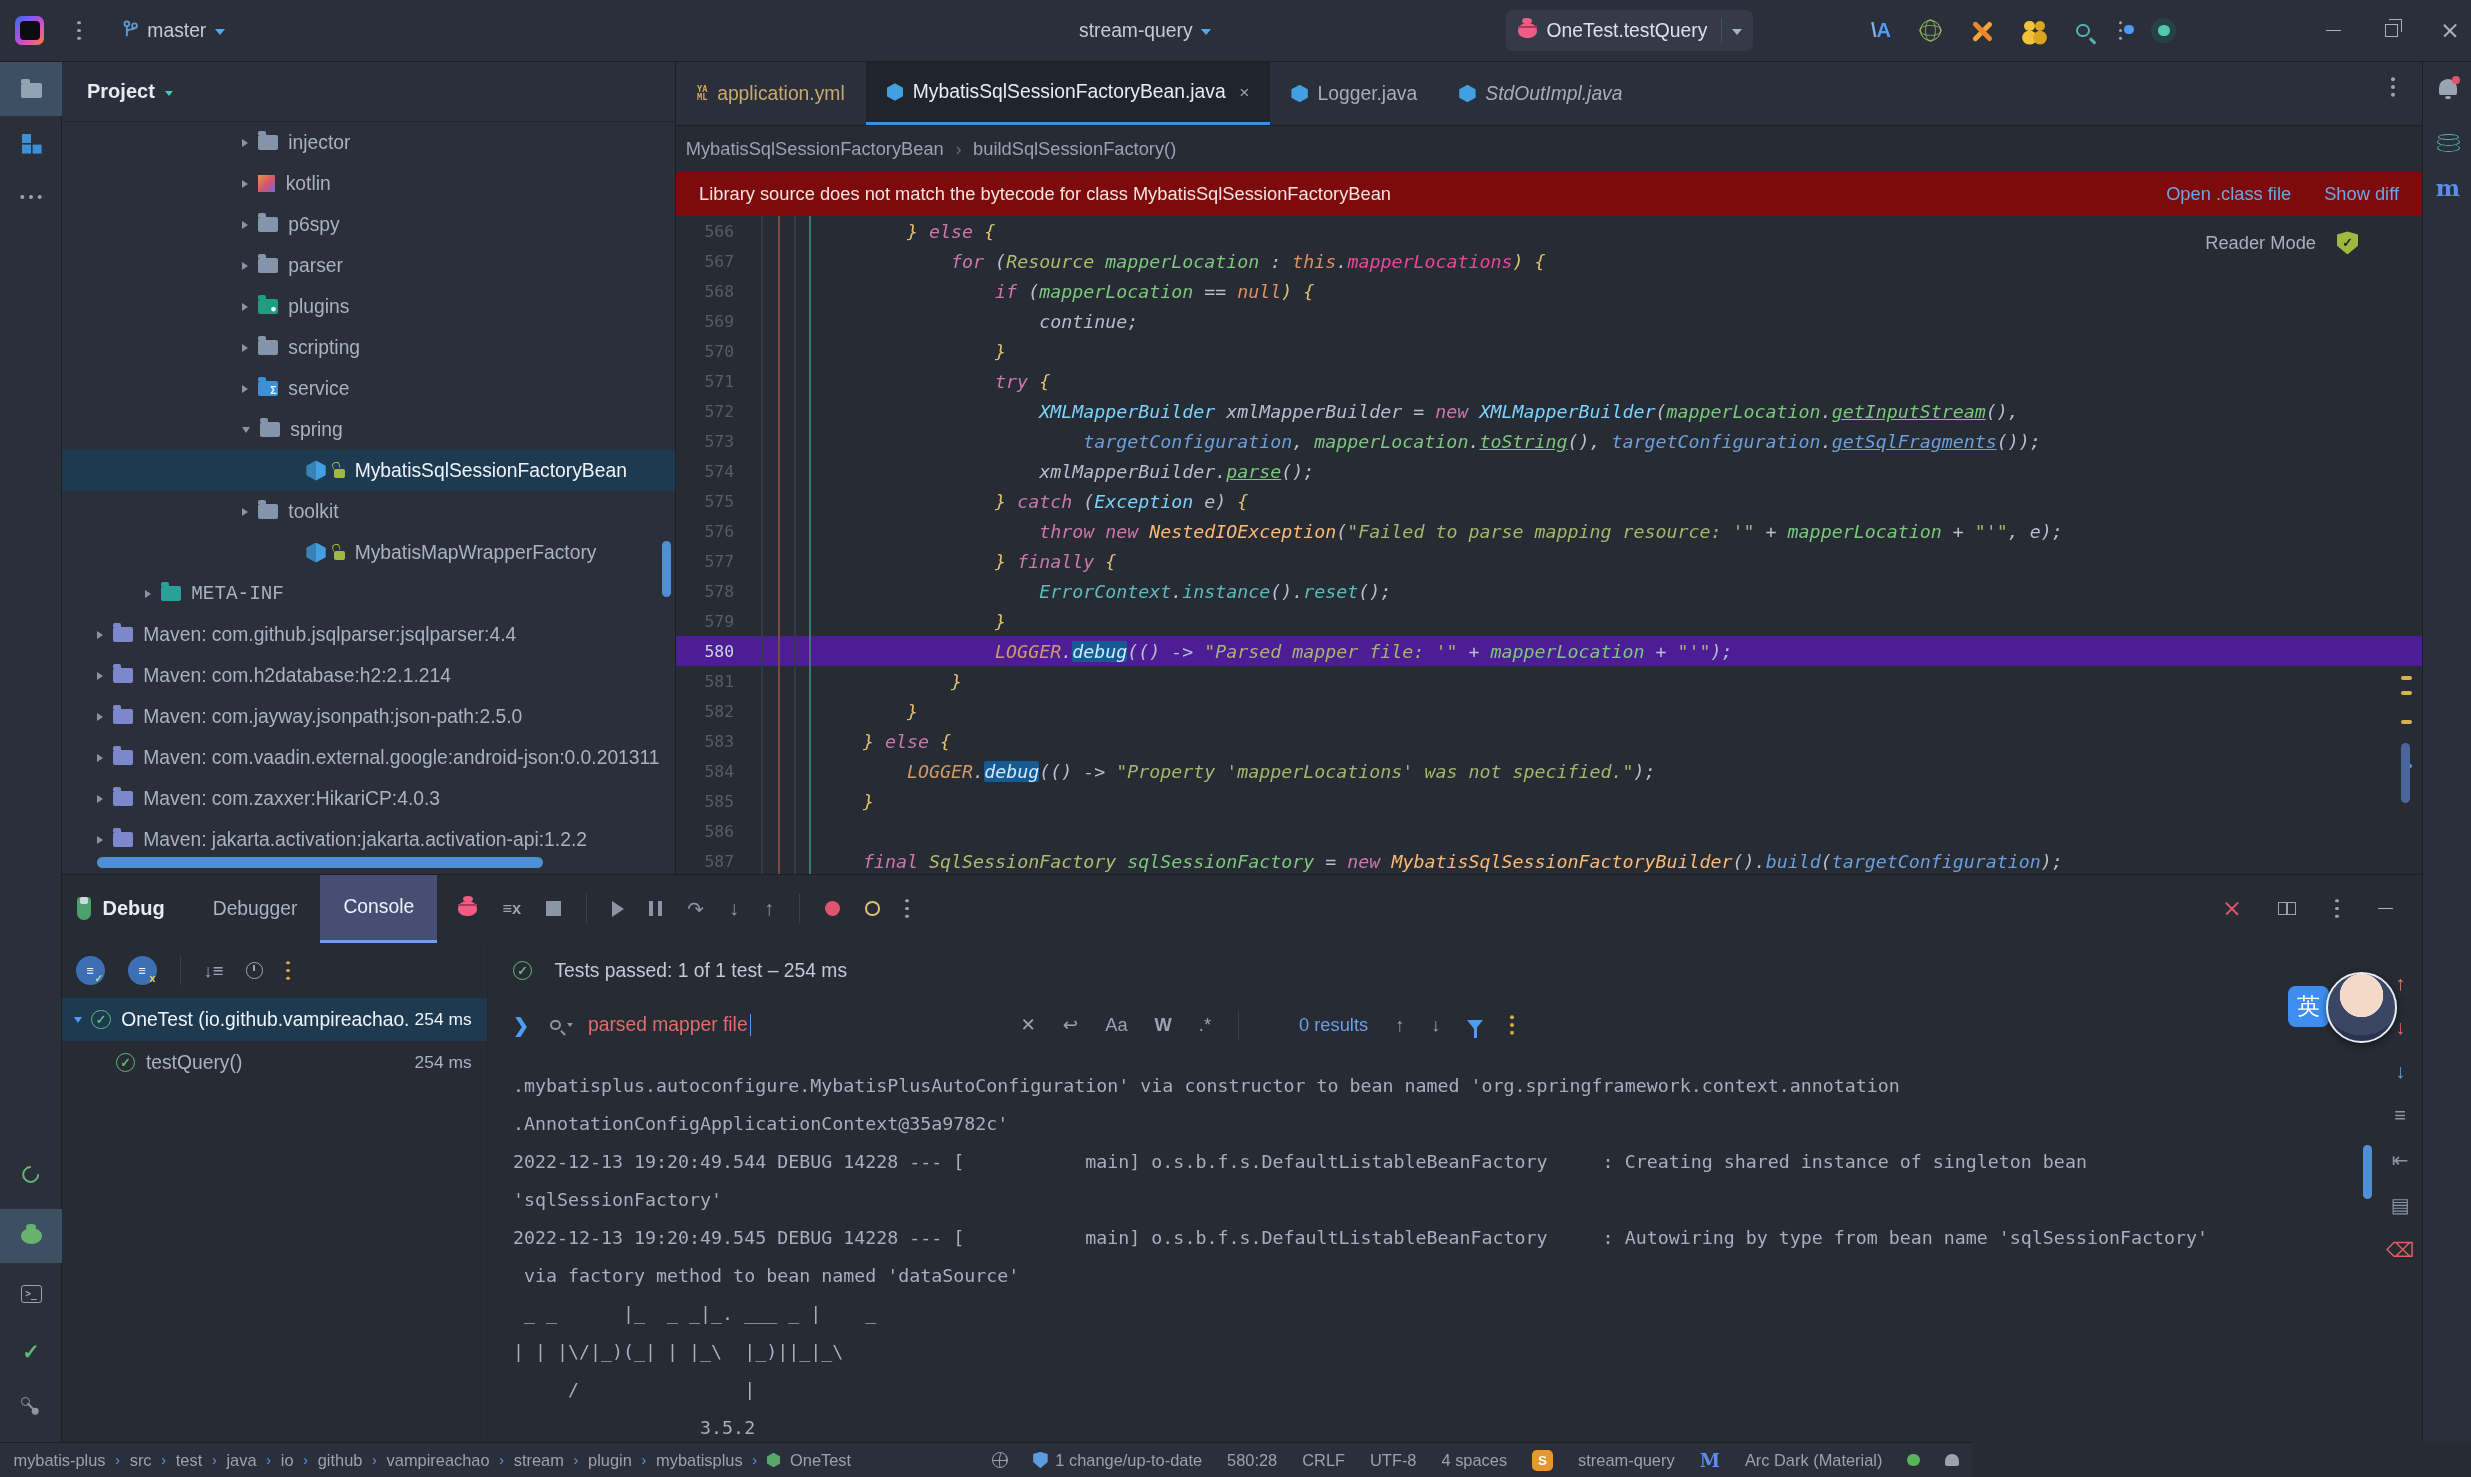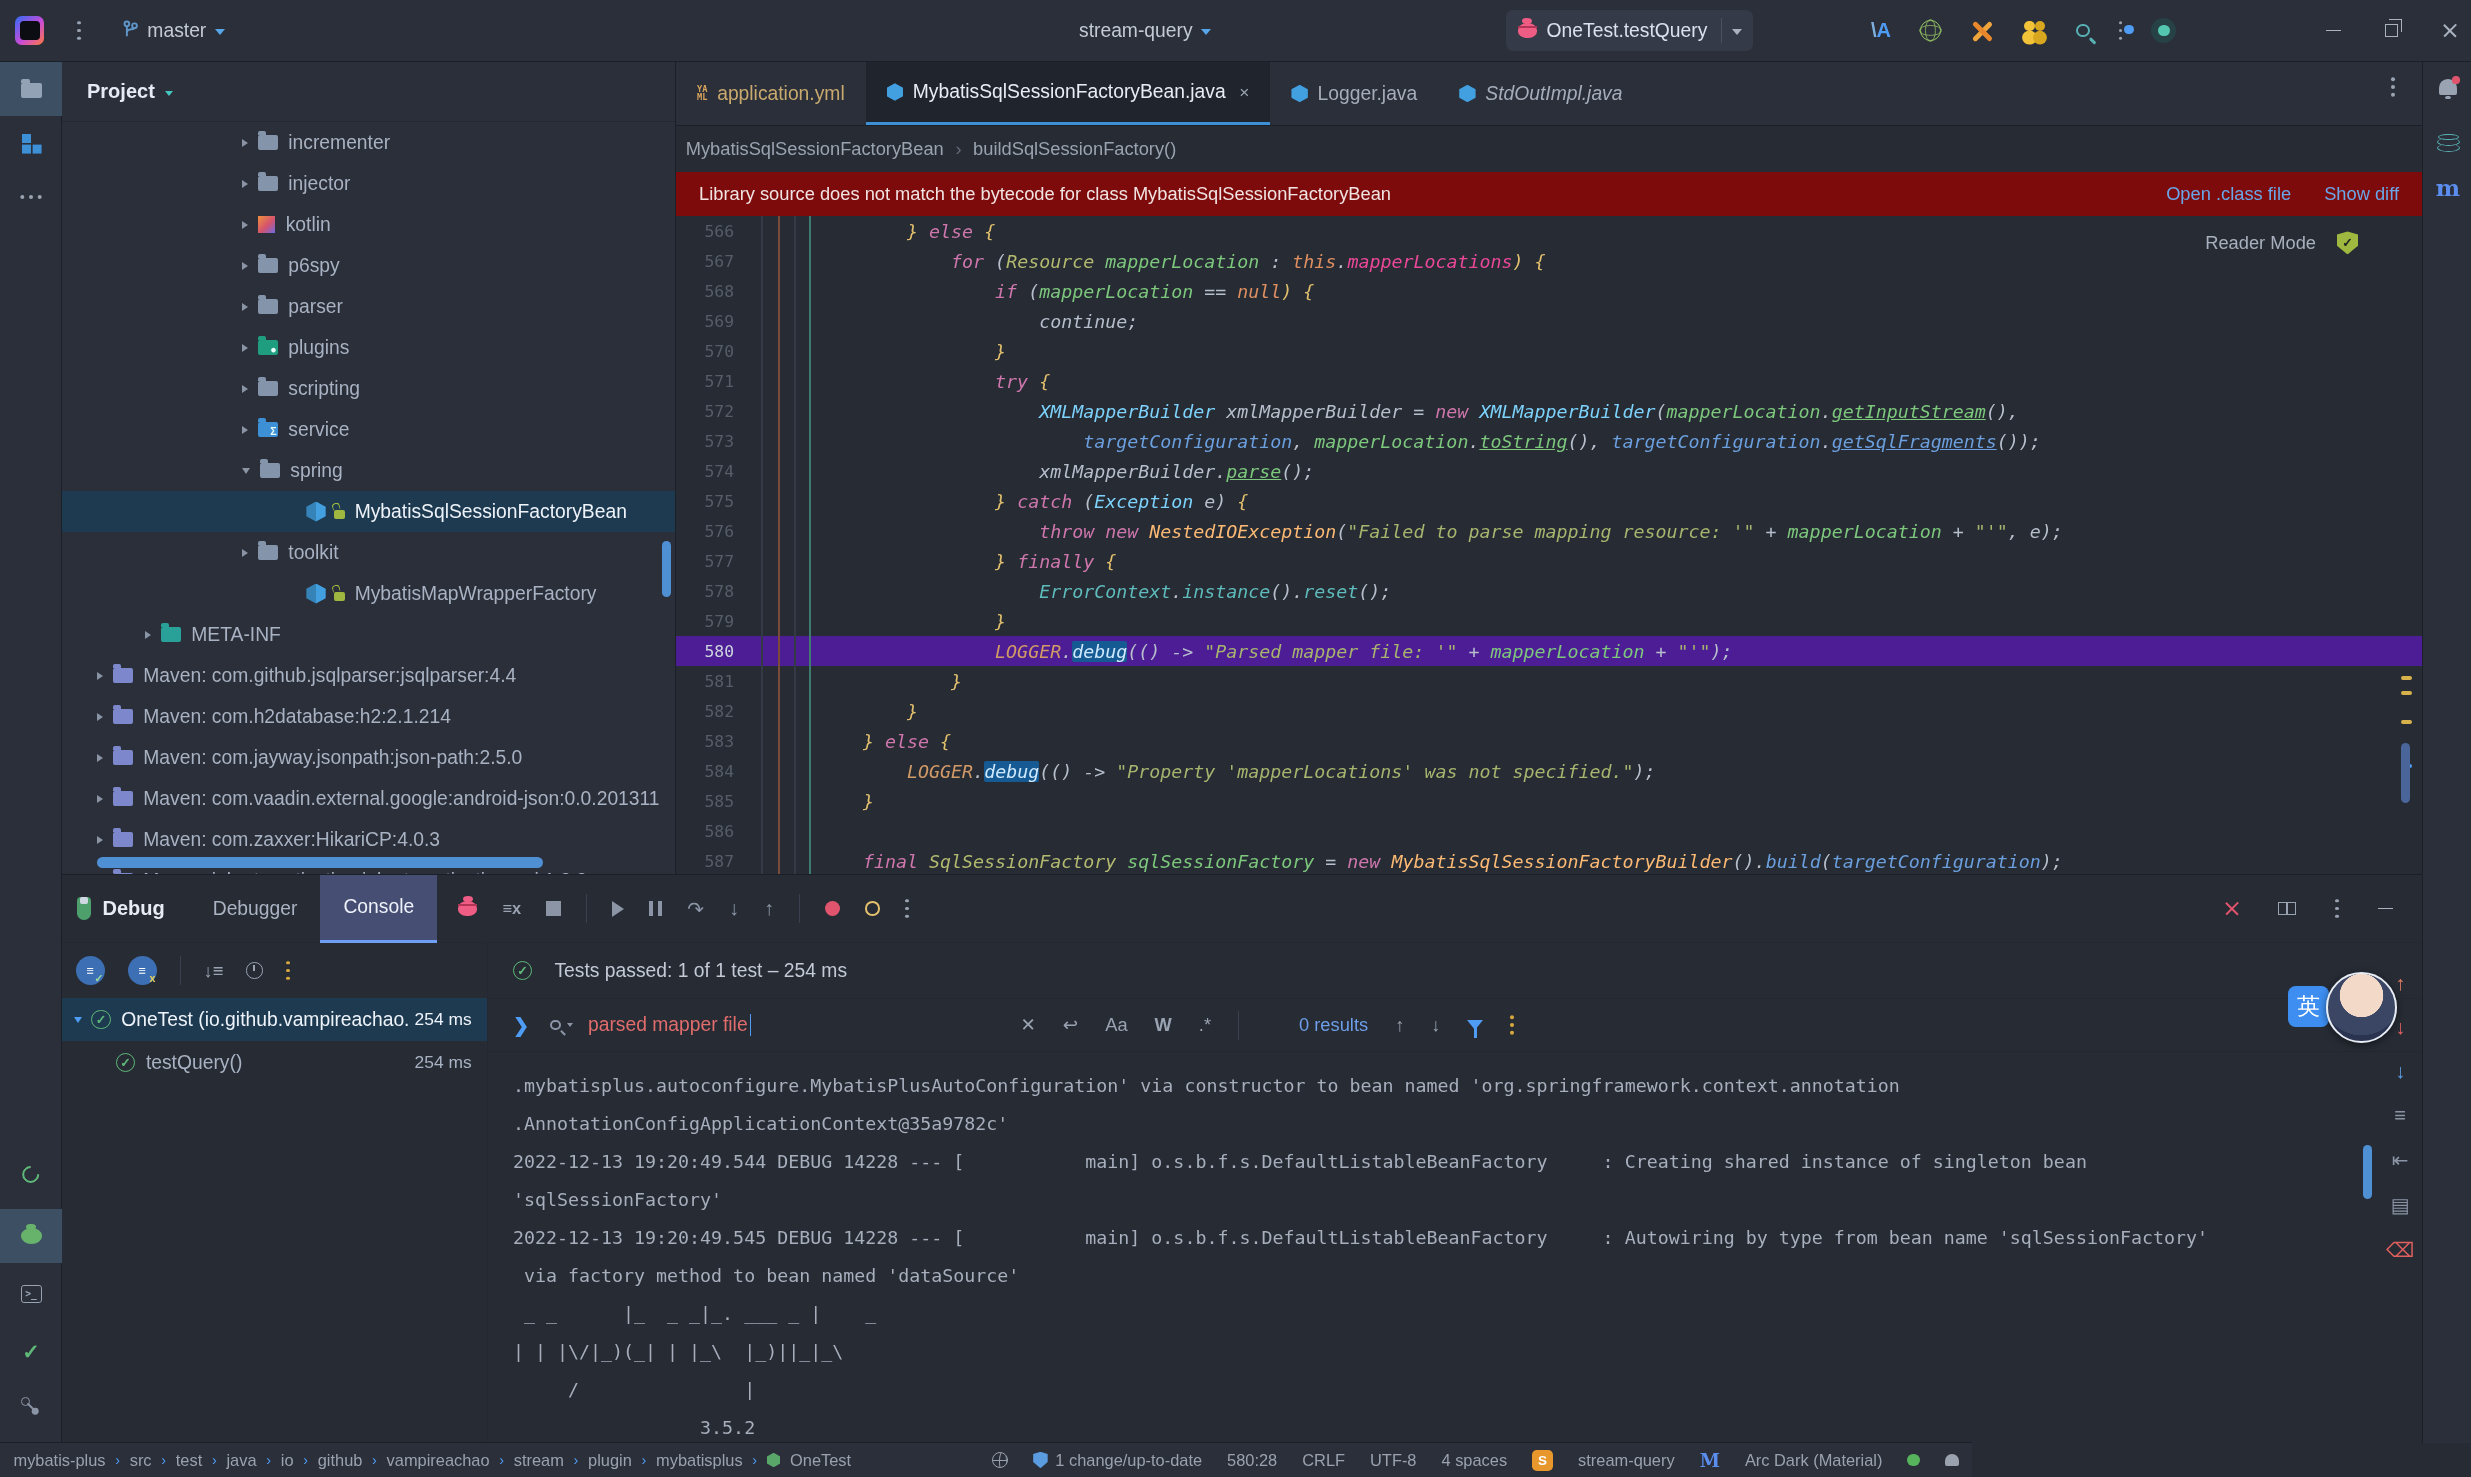--- a/index.html
+++ b/index.html
@@ -277,25 +277,20 @@
 
   <div id="project" class="abs">
     <div id="proj-head">
       <span class="t">Project</span>
       <span class="chev-sm"></span>
     </div>
     <div id="tree">
         <div class="tree-row" style="padding-left: 180px;">
           <span class="chev-r"></span>
           <span class="tfold "></span>
-          <span>incrementer</span>
-        </div>
-        <div class="tree-row" style="padding-left: 180px;">
-          <span class="chev-r"></span>
-          <span class="tfold "></span>
           <span>injector</span>
         </div>
         <div class="tree-row" style="padding-left: 180px;">
           <span class="chev-r"></span>
           <span class="kot"></span>
           <span>kotlin</span>
         </div>
         <div class="tree-row" style="padding-left: 180px;">
           <span class="chev-r"></span>
           <span class="tfold "></span>
@@ -340,21 +335,21 @@
           <span class="chev-r"></span>
           <span class="tfold "></span>
           <span>toolkit</span>
         </div>
         <div class="tree-row" style="padding-left: 228px;">
           <span style="width: 16.4px;"></span>
           <span class="cube"></span>
           <span class="lockg"></span>
           <span>MybatisMapWrapperFactory</span>
         </div>
-        <div class="tree-row" style="padding-left: 83px;">
+        <div class="tree-row" style="padding-left: 83px; font-family: Liberation Mono, monospace;">
           <span class="chev-r"></span>
           <span class="tfold teal"></span>
           <span>META-INF</span>
         </div>
         <div class="tree-row" style="padding-left: 35px;">
           <span class="chev-r"></span>
           <span class="tfold purple"></span>
           <span>Maven: com.github.jsqlparser:jsqlparser:4.4</span>
         </div>
         <div class="tree-row" style="padding-left: 35px; text-align: center;">

